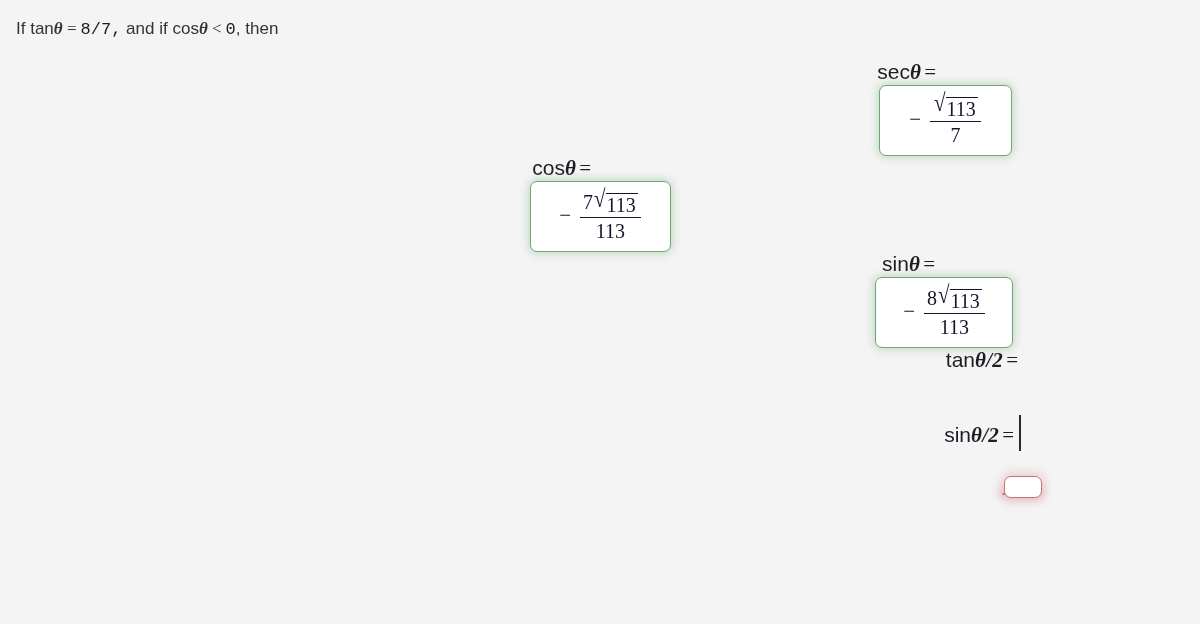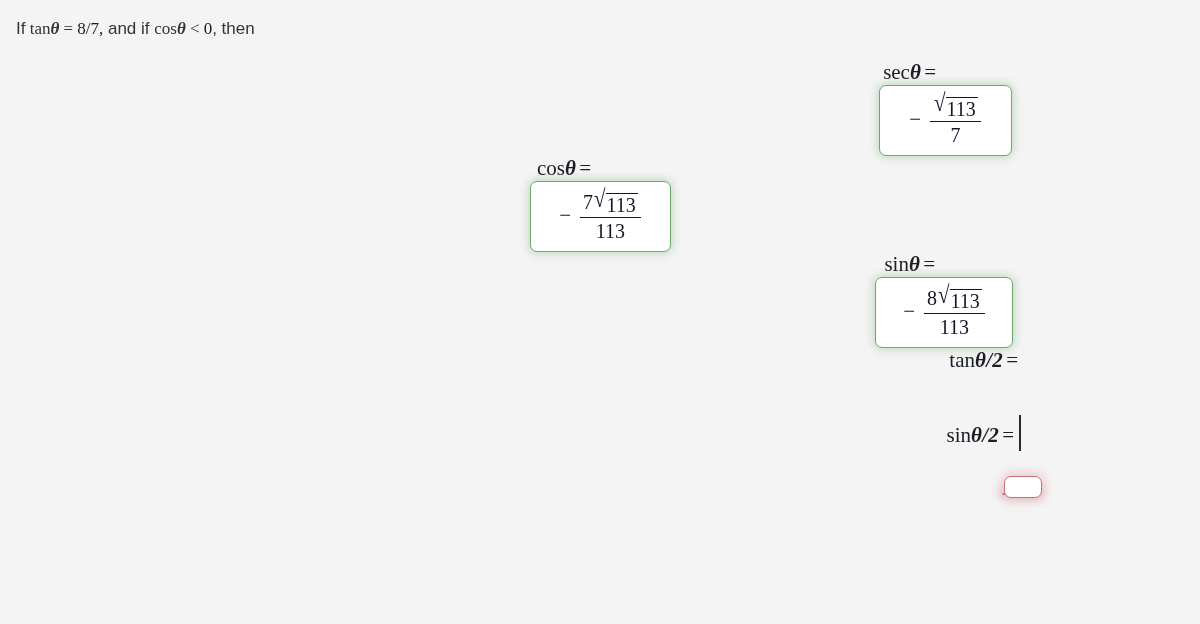--- a/index.html
+++ b/index.html
@@ -20,25 +20,25 @@
   #prompt-line {
     position: absolute;
     left: 16px;
     top: 17px;
     font-size: 17px;
     line-height: 24px;
     white-space: nowrap;
     color: #33333b;
   }
   .math {
-    font-family: Liberation Serif, serif;
+    font-family: Liberation Mono, monospace;
     color: #1b1b25;
   }
   .mathop {
-    font-family: Liberation Serif, serif;
+    font-family: Liberation Sans, sans-serif;
     font-style: normal;
   }
   .var {
     font-family: "Liberation Serif", "DejaVu Serif", serif;
     font-style: italic;
     font-weight: bold;
     letter-spacing: 0.3px;
   }
   .rel {
     font-family: "Liberation Serif", "DejaVu Serif", serif;

